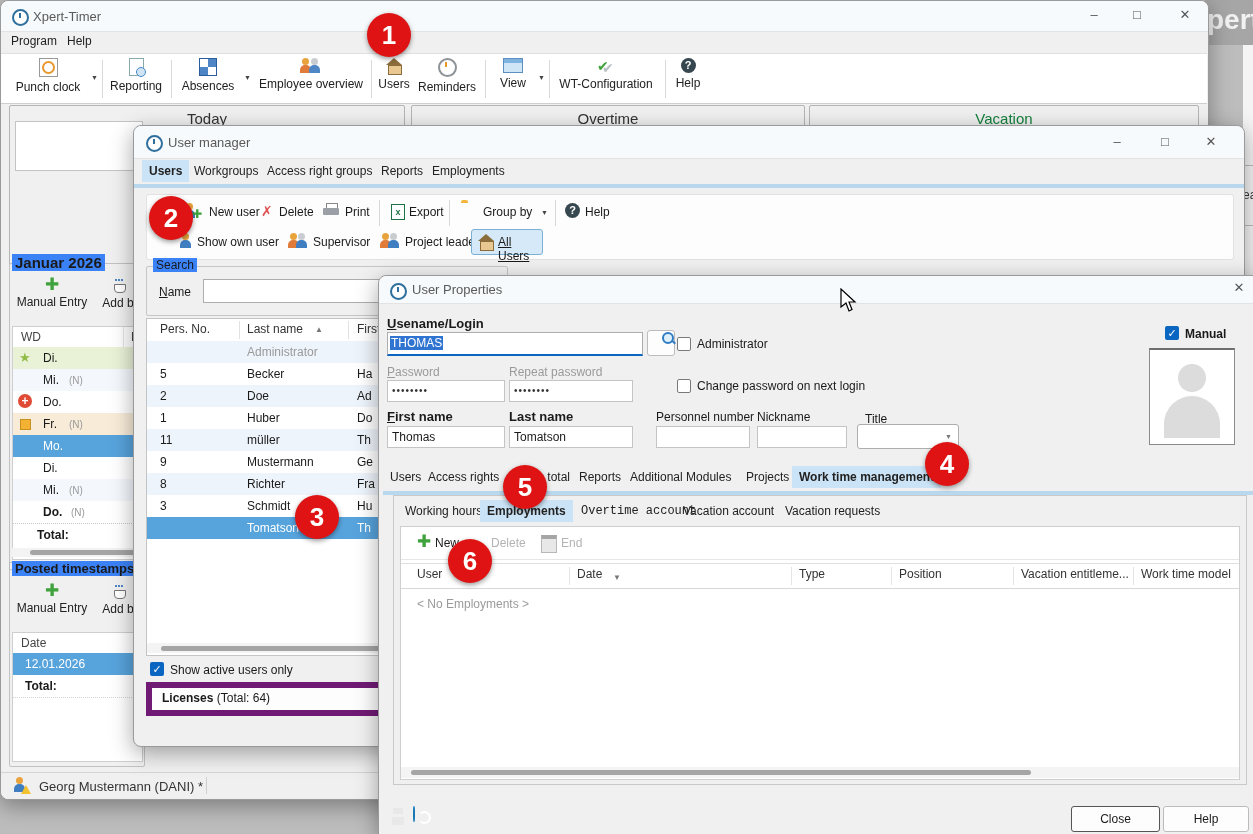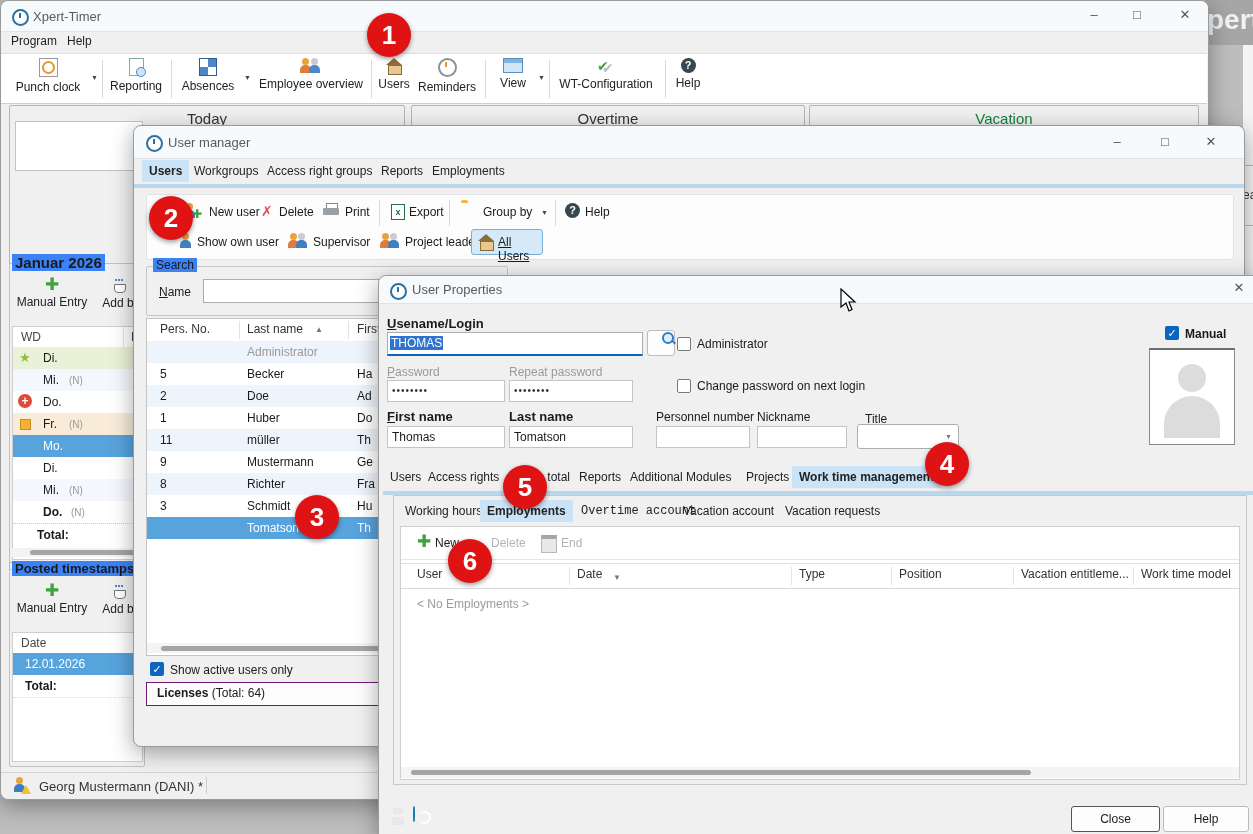--- a/index.html
+++ b/index.html
@@ -370,21 +370,21 @@
         <span class="cell" style="left:210px;">Th</span>
       </div>
       <div class="ab" style="left:0;top:324px;width:100%;height:10px;background:#f4f4f4;">
         <div class="scroll-thumb" style="left:14px;top:3px;width:330px;"></div>
       </div>
     </div>
 
     <span class="chk on ab" style="left:16px;top:536px;">✓</span>
     <span class="ab" style="left:36px;top:537px;">Show active users only</span>
 
-    <div class="ab" style="left:12px;top:556px;width:360px;height:22px;background:#fdfdfd;border:1px solid #701a75;">
+    <div class="ab" style="left:12px;top:556px;width:360px;height:22px;background:#fdfdfd;border:6px solid #701a75;">
       <span class="ab" style="left:10px;top:3px;"><b>Licenses</b><span> (Total: 64)</span></span>
     </div>
   </div>
 
   <div class="win" style="left:378px;top:275px;width:880px;height:560px;border-radius:8px 0 0 0;">
     <div class="titlebar" style="height:27px;border-radius:8px 0 0 0;">
       <span class="clockico" style="left:11px;top:7px;"></span>
       <span class="title-text" style="left:33px;top:6px;">User Properties</span>
       <span class="winctl" style="left:845px;top:4px;">✕</span>
     </div>

